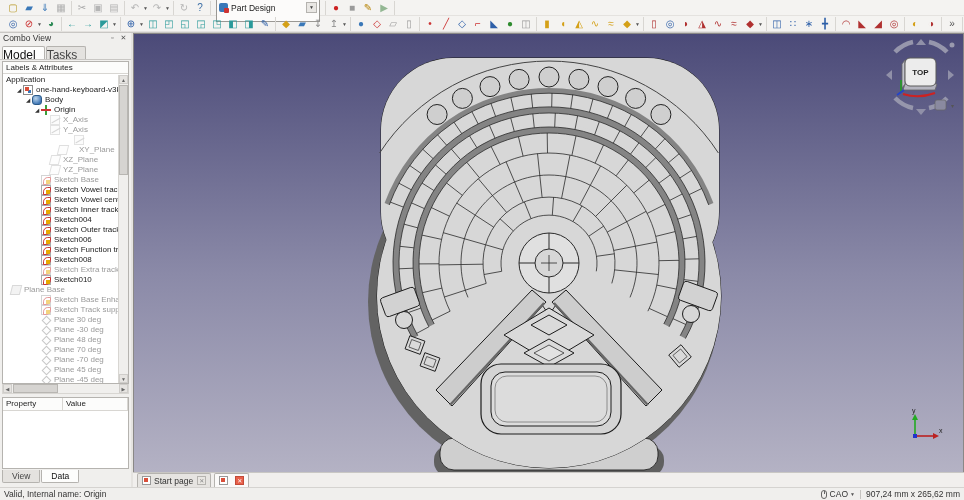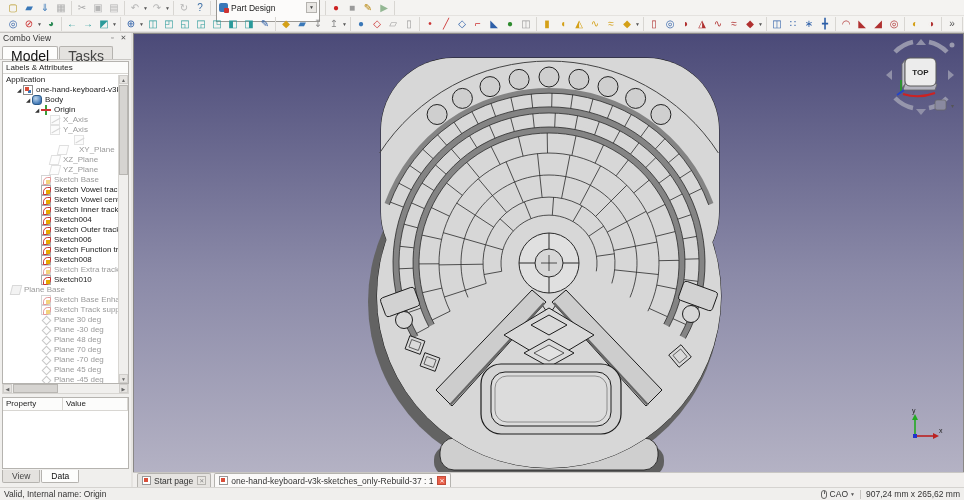--- a/index.html
+++ b/index.html
@@ -22,21 +22,21 @@
 
   
   .main { flex:1; display:flex; min-height:0; }
 
   
   .dock { width:133px; background:#f0efed; border-right:2px solid #e5e3e0; display:flex; flex-direction:column; }
   .dock-title { height:13px; display:flex; align-items:flex-start; padding:0 3px; font-size:8.5px; color:#333; }
   .dock-title .t { flex:1; }
   .dock-btn { width:9px; height:9px; font-size:7px; line-height:9px; text-align:center; color:#555; margin-left:2px; }
   .cv-tabs { display:flex; height:14px; padding-left:2px; border-bottom:1px solid #c9c7c4; }
-  .cv-tab { padding:1px 8px 0 8px; font-size:14px; border:1px solid #b5b3af; border-bottom:none; background:#e4e2df; margin-right:1px; border-radius:2px 2px 0 0; color:#444; }
+  .cv-tab { padding:1px 8px 0 0; font-size:12px; border:1px solid #b5b3af; border-bottom:none; background:#e4e2df; margin-right:1px; border-radius:2px 2px 0 0; color:#444; }
   .cv-tab.active { background:#fdfdfc; color:#111; position:relative; top:0px; }
   .tree-wrap { flex:1; display:flex; flex-direction:column; background:#fff; border:1px solid #b5b3af; margin:1px 2px 0 2px; min-height:0; position:relative; }
   .tree-header { height:12px; line-height:12px; padding-left:3px; font-size:8px; border-bottom:1px solid #d8d6d2; background:#fcfcfb; }
   .tree-list { flex:1; overflow:hidden; padding-top:1px; }
   .tree-row { display:flex; align-items:center; height:10px; line-height:10px; font-size:8px; white-space:nowrap; overflow:hidden; padding-right:10px; }
   .tree-row .expander { width:8px; font-size:5.5px; color:#333; text-align:center; flex:none; }
   .tree-row .spacer { width:8px; flex:none; }
   .tree-row .label { overflow:hidden; text-overflow:clip; }
   .tree-row.gray .label { color:#9a9a9a; }
   .tree-row.gray .ico { opacity:.5; }
@@ -652,21 +652,20 @@
       </div>
 
       <div class="mdi">
         <span class="mdi-tab">
           <span class="mdi-ico"></span>
           <span>Start page</span>
           <span class="mdi-close">✕</span>
         </span>
         <span class="mdi-tab active">
           <span class="mdi-ico"></span>
-          <span>one-hand-keyboard-v3k-sketches_only-Rebuild-37 : 1</span>
           <span class="mdi-close red">✕</span>
         </span>
       </div>
     </div>
   </div>
 
   <div class="statusbar">
     <span>Valid, Internal name: Origin</span>
     <span class="sp"></span>
     <span class="mouse-ico"></span>

